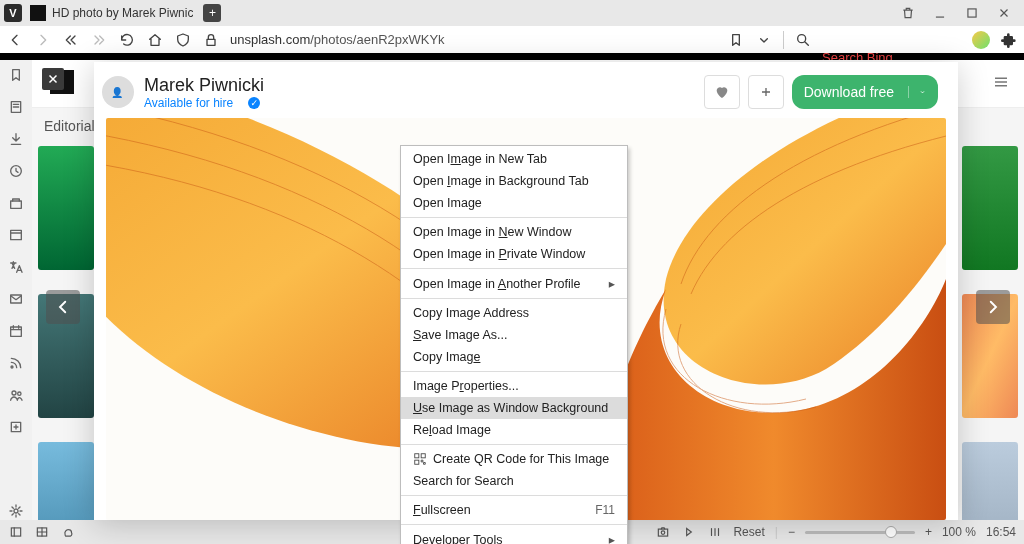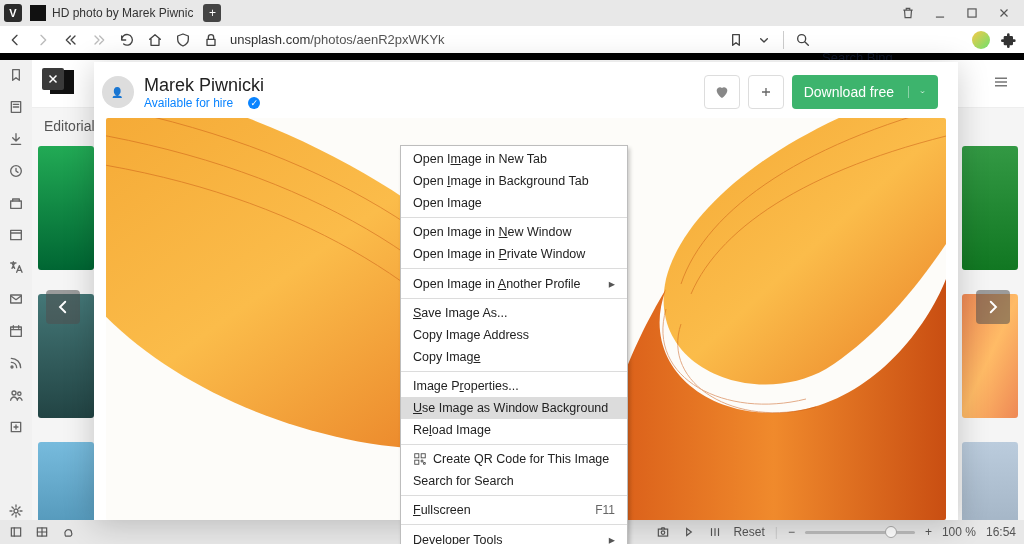--- a/index.html
+++ b/index.html
@@ -14,21 +14,21 @@
 .titlespace { flex:1; }
 .wbtn { width:32px; height:24px; display:flex; align-items:center; justify-content:center; color:#555; }
 .wbtn svg{width:14px;height:14px;stroke:currentColor;fill:none;stroke-width:2}
 
 
 .toolbar { height:34px; background:#fff; border-bottom:7px solid #000000; display:flex; align-items:center; padding:0 6px; gap:10px; }
 .toolbar .ico { width:18px; height:18px; display:flex; align-items:center; justify-content:center; color:#444;}
 .toolbar .ico svg{width:16px;height:16px;stroke:currentColor;fill:none;stroke-width:2;stroke-linecap:round;stroke-linejoin:round}
 .url { flex:1; font-size:13px; color:#555; }
 .url .dom { color:#333; font-weight:500; }
-.searchbar { width:140px; height:24px; border:none; display:flex; align-items:center; color:#0f172a; font-size:13px;margin-top:36px; }
+.searchbar { width:140px; height:24px; border:none; display:flex; align-items:center; color:#ef4444; font-size:13px;margin-top:36px; }
 .ext { width:18px;height:18px;display:flex;align-items:center;justify-content:center;}
 
 
 .leftpanel { position:absolute; left:0; top:60px; width:32px; bottom:24px; background:#f1f1f1; display:flex; flex-direction:column; align-items:center; padding-top:6px; gap:14px; }
 .leftpanel .p { width:18px;height:18px;color:#666; display:flex;align-items:center;justify-content:center;}
 .leftpanel .p svg{width:16px;height:16px;stroke:currentColor;fill:none;stroke-width:2;stroke-linecap:round;stroke-linejoin:round}
 .leftpanel .spacer{flex:1}
 
 
 .page { position:absolute; left:32px; right:0; top:60px; bottom:24px; background:#f5f5f5; overflow:hidden; }
@@ -47,21 +47,21 @@
 
 .modal { position:absolute; left:34px; top:60px; right:70px; bottom:24px; background:#fff; }
 .closex { position:absolute; left:10px; top:12px; width:22px; height:22px; display:flex; align-items:center; justify-content:center; color:#eee; background:#3a3a3a; border-radius:2px;}
 .mhead { position:absolute; left:68px; top:7px; right:20px; height:46px; display:flex; align-items:center; }
 .avatar { width:32px;height:32px;border-radius:50%;background:#ddd;margin-right:10px;display:flex;align-items:center;justify-content:center;color:#888;font-size:10px;}
 .author { font-size:18px; color:#222; }
 .hire { font-size:12px; color:#0a84ff; display:flex; align-items:center; gap:15px;}
 .hire .v{width:12px;height:12px;background:#0a84ff;border-radius:50%;display:inline-flex;align-items:center;justify-content:center;color:#fff;font-size:9px}
 .mhead .sp{flex:1}
 .rbtn { width:36px; height:34px; border:1px solid #ddd; border-radius:4px; margin-left:8px; display:flex; align-items:center; justify-content:center; color:#666;}
-.dl { height:34px; background:#3db46d; color:#fff; border-radius:4px; display:flex; align-items:center; padding:0 12px; font-size:14px; margin-left:8px; gap:14px;}
+.dl { height:34px; background:#3db46d; color:#fff; border-radius:12px; display:flex; align-items:center; padding:0 12px; font-size:14px; margin-left:8px; gap:14px;}
 .dl .car{width:18px;display:flex;align-items:center;justify-content:center;border-left:1px solid rgba(255,255,255,0.4);padding-left:10px}
 
 
 .imgwrap { position:absolute; left:74px; right:22px; top:56px; bottom:0; background:#fefdfb; overflow:hidden; border-radius:2px;}
 .imgwrap svg{width:100%;height:100%}
 
 
 .ctx { position:absolute; left:400px; top:145px; width:228px; background:#fff; border:1px solid #bdbdbd; box-shadow:2px 3px 4px rgba(0,0,0,0.2); font-size:12.5px; color:#222; padding:2px 0;}
 .ctx .row { padding:4px 12px; display:flex; align-items:center; }
 .ctx .row.hl { background:#dcdcdc; }
@@ -373,24 +373,24 @@
     </div>
   <div class="row">
       <span>Open Image in <span class="u">P</span>rivate Window</span>
     </div>
   <hr>
   <div class="row">
       <span>Open Image in <span class="u">A</span>nother Profile</span>
       <span class="arrow">▸</span>
     </div>
   <hr>
+  <div class="row">Copy Image Address</div>
   <div class="row">
       <span><span class="u">S</span>ave Image As...</span>
     </div>
-  <div class="row">Copy Image Address</div>
   <div class="row">
       <span>Copy Imag<span class="u">e</span></span>
     </div>
   <hr>
   <div class="row">
       <span>Image P<span class="u">r</span>operties...</span>
     </div>
   <div class="row hl">
       <span><span class="u">U</span>se Image as Window Background</span>
     </div>

